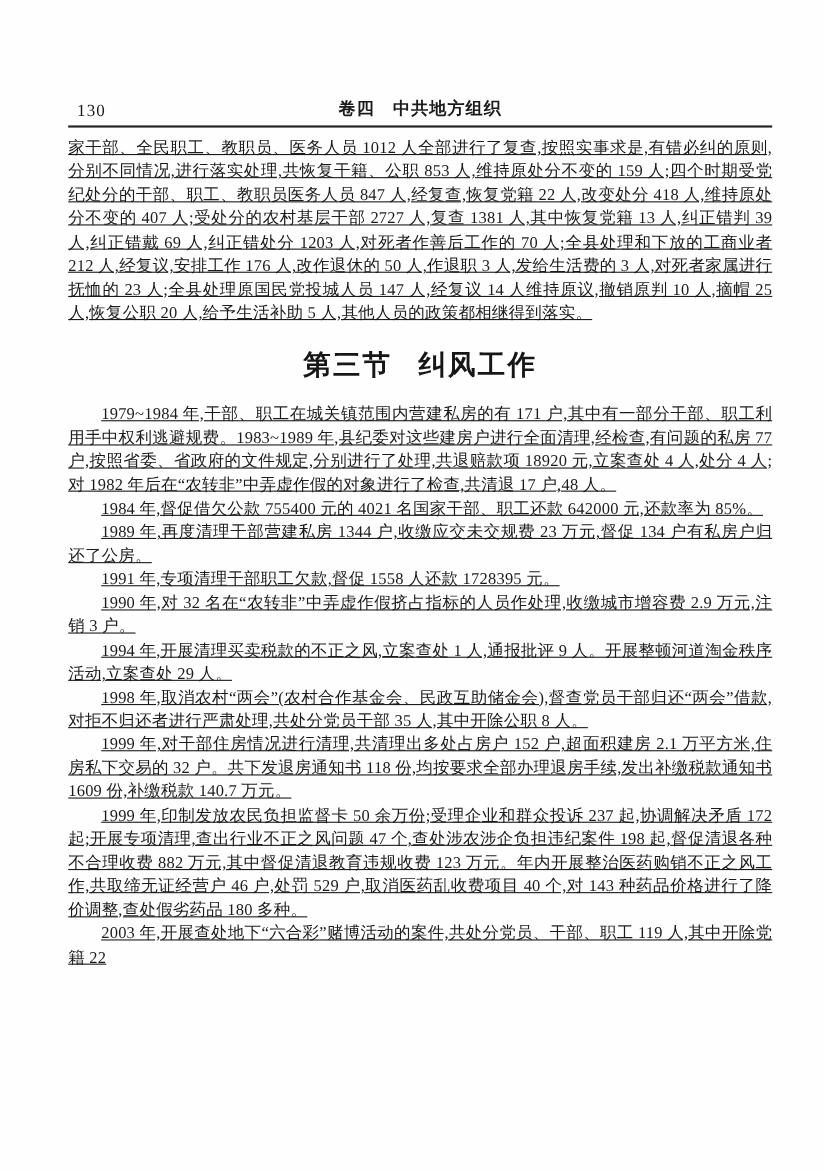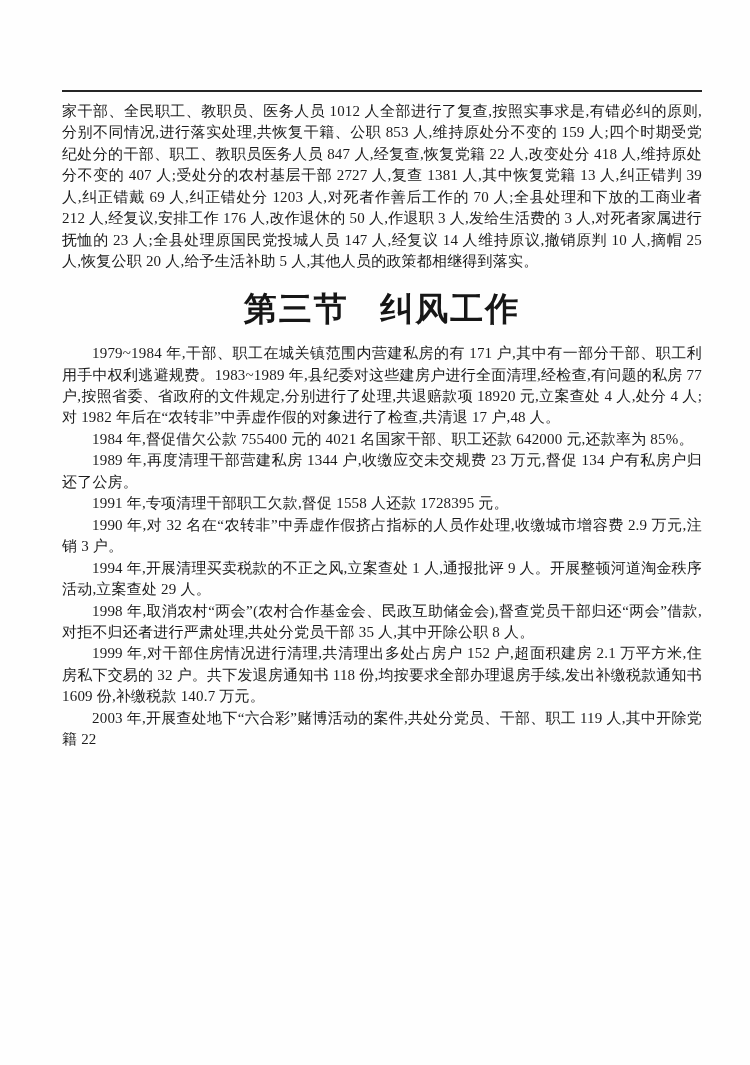--- a/index.html
+++ b/index.html
@@ -46,57 +46,63 @@
   .page-body {
     margin-top: 9px;
     font-size: 15px;
     line-height: 21.45px;
     text-align: justify;
     letter-spacing: 0.2px;
   }
   .page-body p {
     margin: 0;
     text-indent: 2em;
+    text-decoration: underline;
   }
   .page-body p.no-indent {
     text-indent: 0;
   }
   .section-heading {
     margin: 26px 0 23px 0;
     text-align: center;
-    font-family: Liberation Serif, serif;
-    font-size: 33px;
+    font-family: Liberation Mono, monospace;
+    font-size: 25px;
     font-weight: bold;
     color: #161616;
     letter-spacing: 2px;
   }
   .section-heading .heading-gap {
     display: inline-block;
     margin-left: 0.95em;
   }
 </style>
 </head>
 <body>
 
 <div class="page">
 
+  <header class="page-header">
+    <span class="page-number">130</span>
+    <span class="running-title">卷四　中共地方组织</span>
+  </header>
   <hr class="header-rule">
 
   <main class="page-body">
 
     <p class="no-indent">家干部、全民职工、教职员、医务人员 1012 人全部进行了复查,按照实事求是,有错必纠的原则,分别不同情况,进行落实处理,共恢复干籍、公职 853 人,维持原处分不变的 159 人;四个时期受党纪处分的干部、职工、教职员医务人员 847 人,经复查,恢复党籍 22 人,改变处分 418 人,维持原处分不变的 407 人;受处分的农村基层干部 2727 人,复查 1381 人,其中恢复党籍 13 人,纠正错判 39 人,纠正错戴 69 人,纠正错处分 1203 人,对死者作善后工作的 70 人;全县处理和下放的工商业者 212 人,经复议,安排工作 176 人,改作退休的 50 人,作退职 3 人,发给生活费的 3 人,对死者家属进行抚恤的 23 人;全县处理原国民党投城人员 147 人,经复议 14 人维持原议,撤销原判 10 人,摘帽 25 人,恢复公职 20 人,给予生活补助 5 人,其他人员的政策都相继得到落实。</p>
 
     <h2 class="section-heading">
       <span>第三节</span><span class="heading-gap">纠风工作</span>
     </h2>
 
     <p>1979~1984 年,干部、职工在城关镇范围内营建私房的有 171 户,其中有一部分干部、职工利用手中权利逃避规费。1983~1989 年,县纪委对这些建房户进行全面清理,经检查,有问题的私房 77 户,按照省委、省政府的文件规定,分别进行了处理,共退赔款项 18920 元,立案查处 4 人,处分 4 人;对 1982 年后在“农转非”中弄虚作假的对象进行了检查,共清退 17 户,48 人。</p>
     <p>1984 年,督促借欠公款 755400 元的 4021 名国家干部、职工还款 642000 元,还款率为 85%。</p>
     <p>1989 年,再度清理干部营建私房 1344 户,收缴应交未交规费 23 万元,督促 134 户有私房户归还了公房。</p>
     <p>1991 年,专项清理干部职工欠款,督促 1558 人还款 1728395 元。</p>
     <p>1990 年,对 32 名在“农转非”中弄虚作假挤占指标的人员作处理,收缴城市增容费 2.9 万元,注销 3 户。</p>
     <p>1994 年,开展清理买卖税款的不正之风,立案查处 1 人,通报批评 9 人。开展整顿河道淘金秩序活动,立案查处 29 人。</p>
     <p>1998 年,取消农村“两会”(农村合作基金会、民政互助储金会),督查党员干部归还“两会”借款,对拒不归还者进行严肃处理,共处分党员干部 35 人,其中开除公职 8 人。</p>
     <p>1999 年,对干部住房情况进行清理,共清理出多处占房户 152 户,超面积建房 2.1 万平方米,住房私下交易的 32 户。共下发退房通知书 118 份,均按要求全部办理退房手续,发出补缴税款通知书 1609 份,补缴税款 140.7 万元。</p>
+    <p>1999 年,印制发放农民负担监督卡 50 余万份;受理企业和群众投诉 237 起,协调解决矛盾 172 起;开展专项清理,查出行业不正之风问题 47 个,查处涉农涉企负担违纪案件 198 起,督促清退各种不合理收费 882 万元,其中督促清退教育违规收费 123 万元。年内开展整治医药购销不正之风工作,共取缔无证经营户 46 户,处罚 529 户,取消医药乱收费项目 40 个,对 143 种药品价格进行了降价调整,查处假劣药品 180 多种。</p>
     <p>2003 年,开展查处地下“六合彩”赌博活动的案件,共处分党员、干部、职工 119 人,其中开除党籍 22</p>
 
   </main>
 </div>
 
 </body></html>

